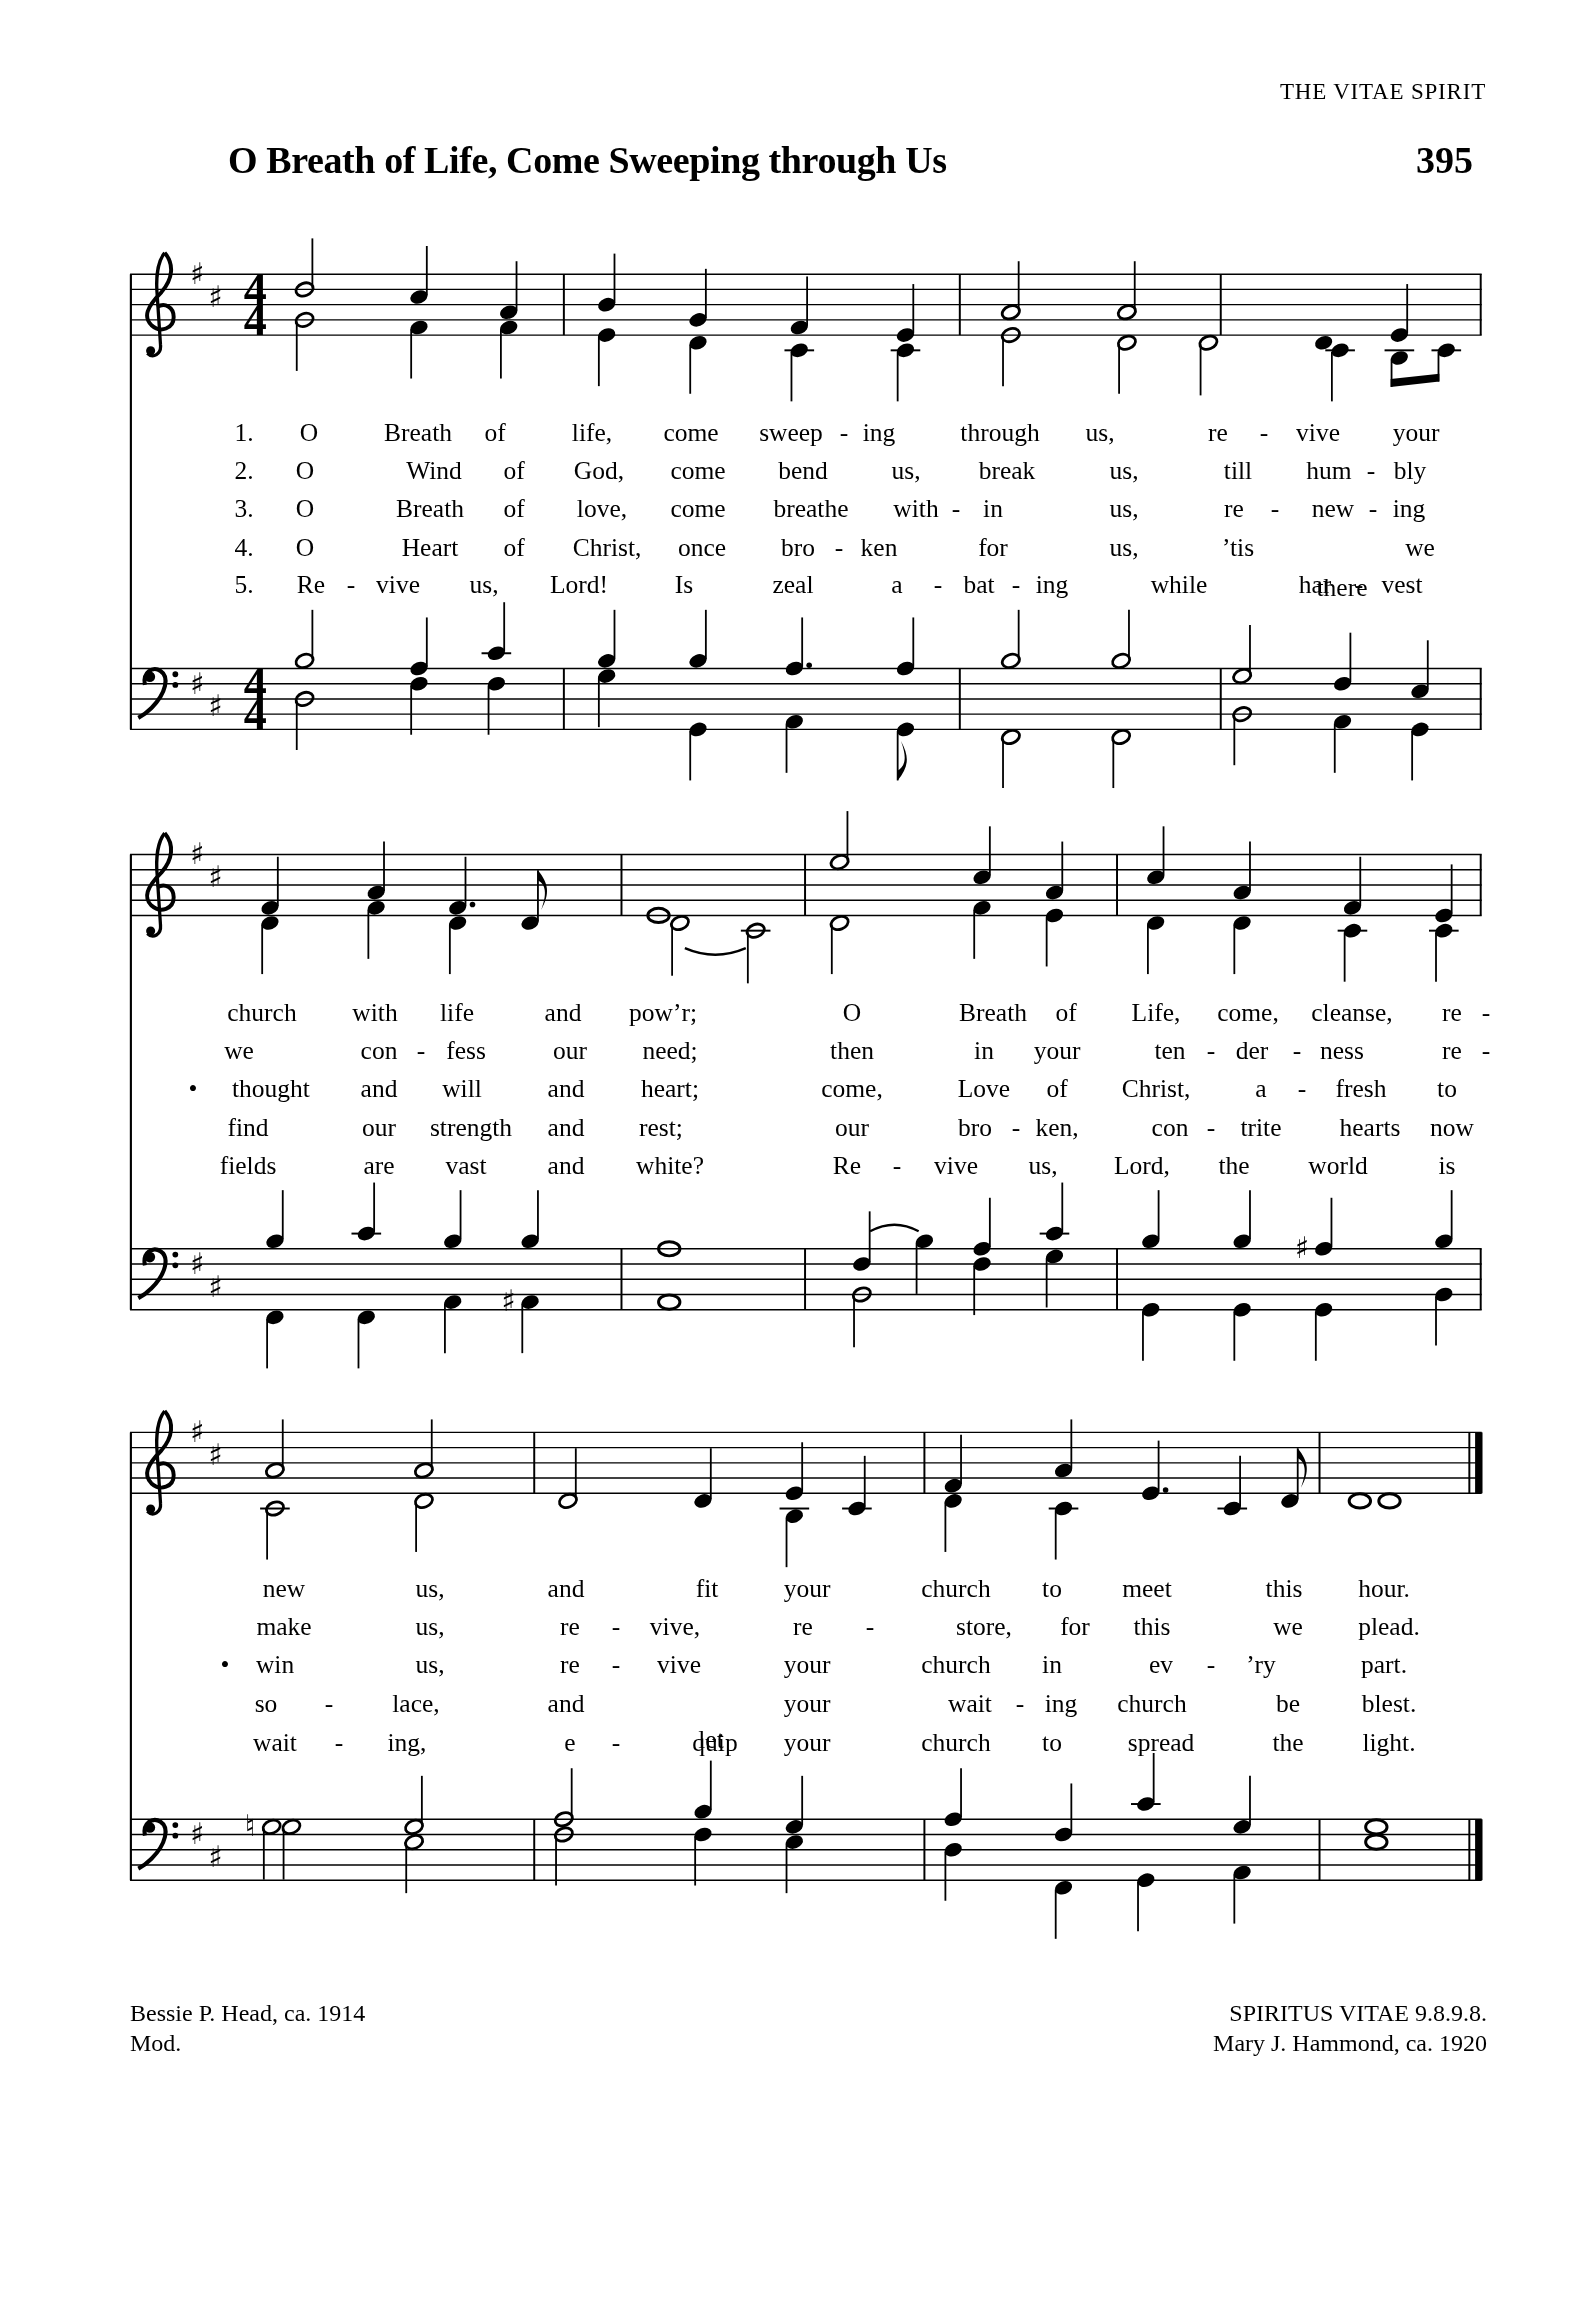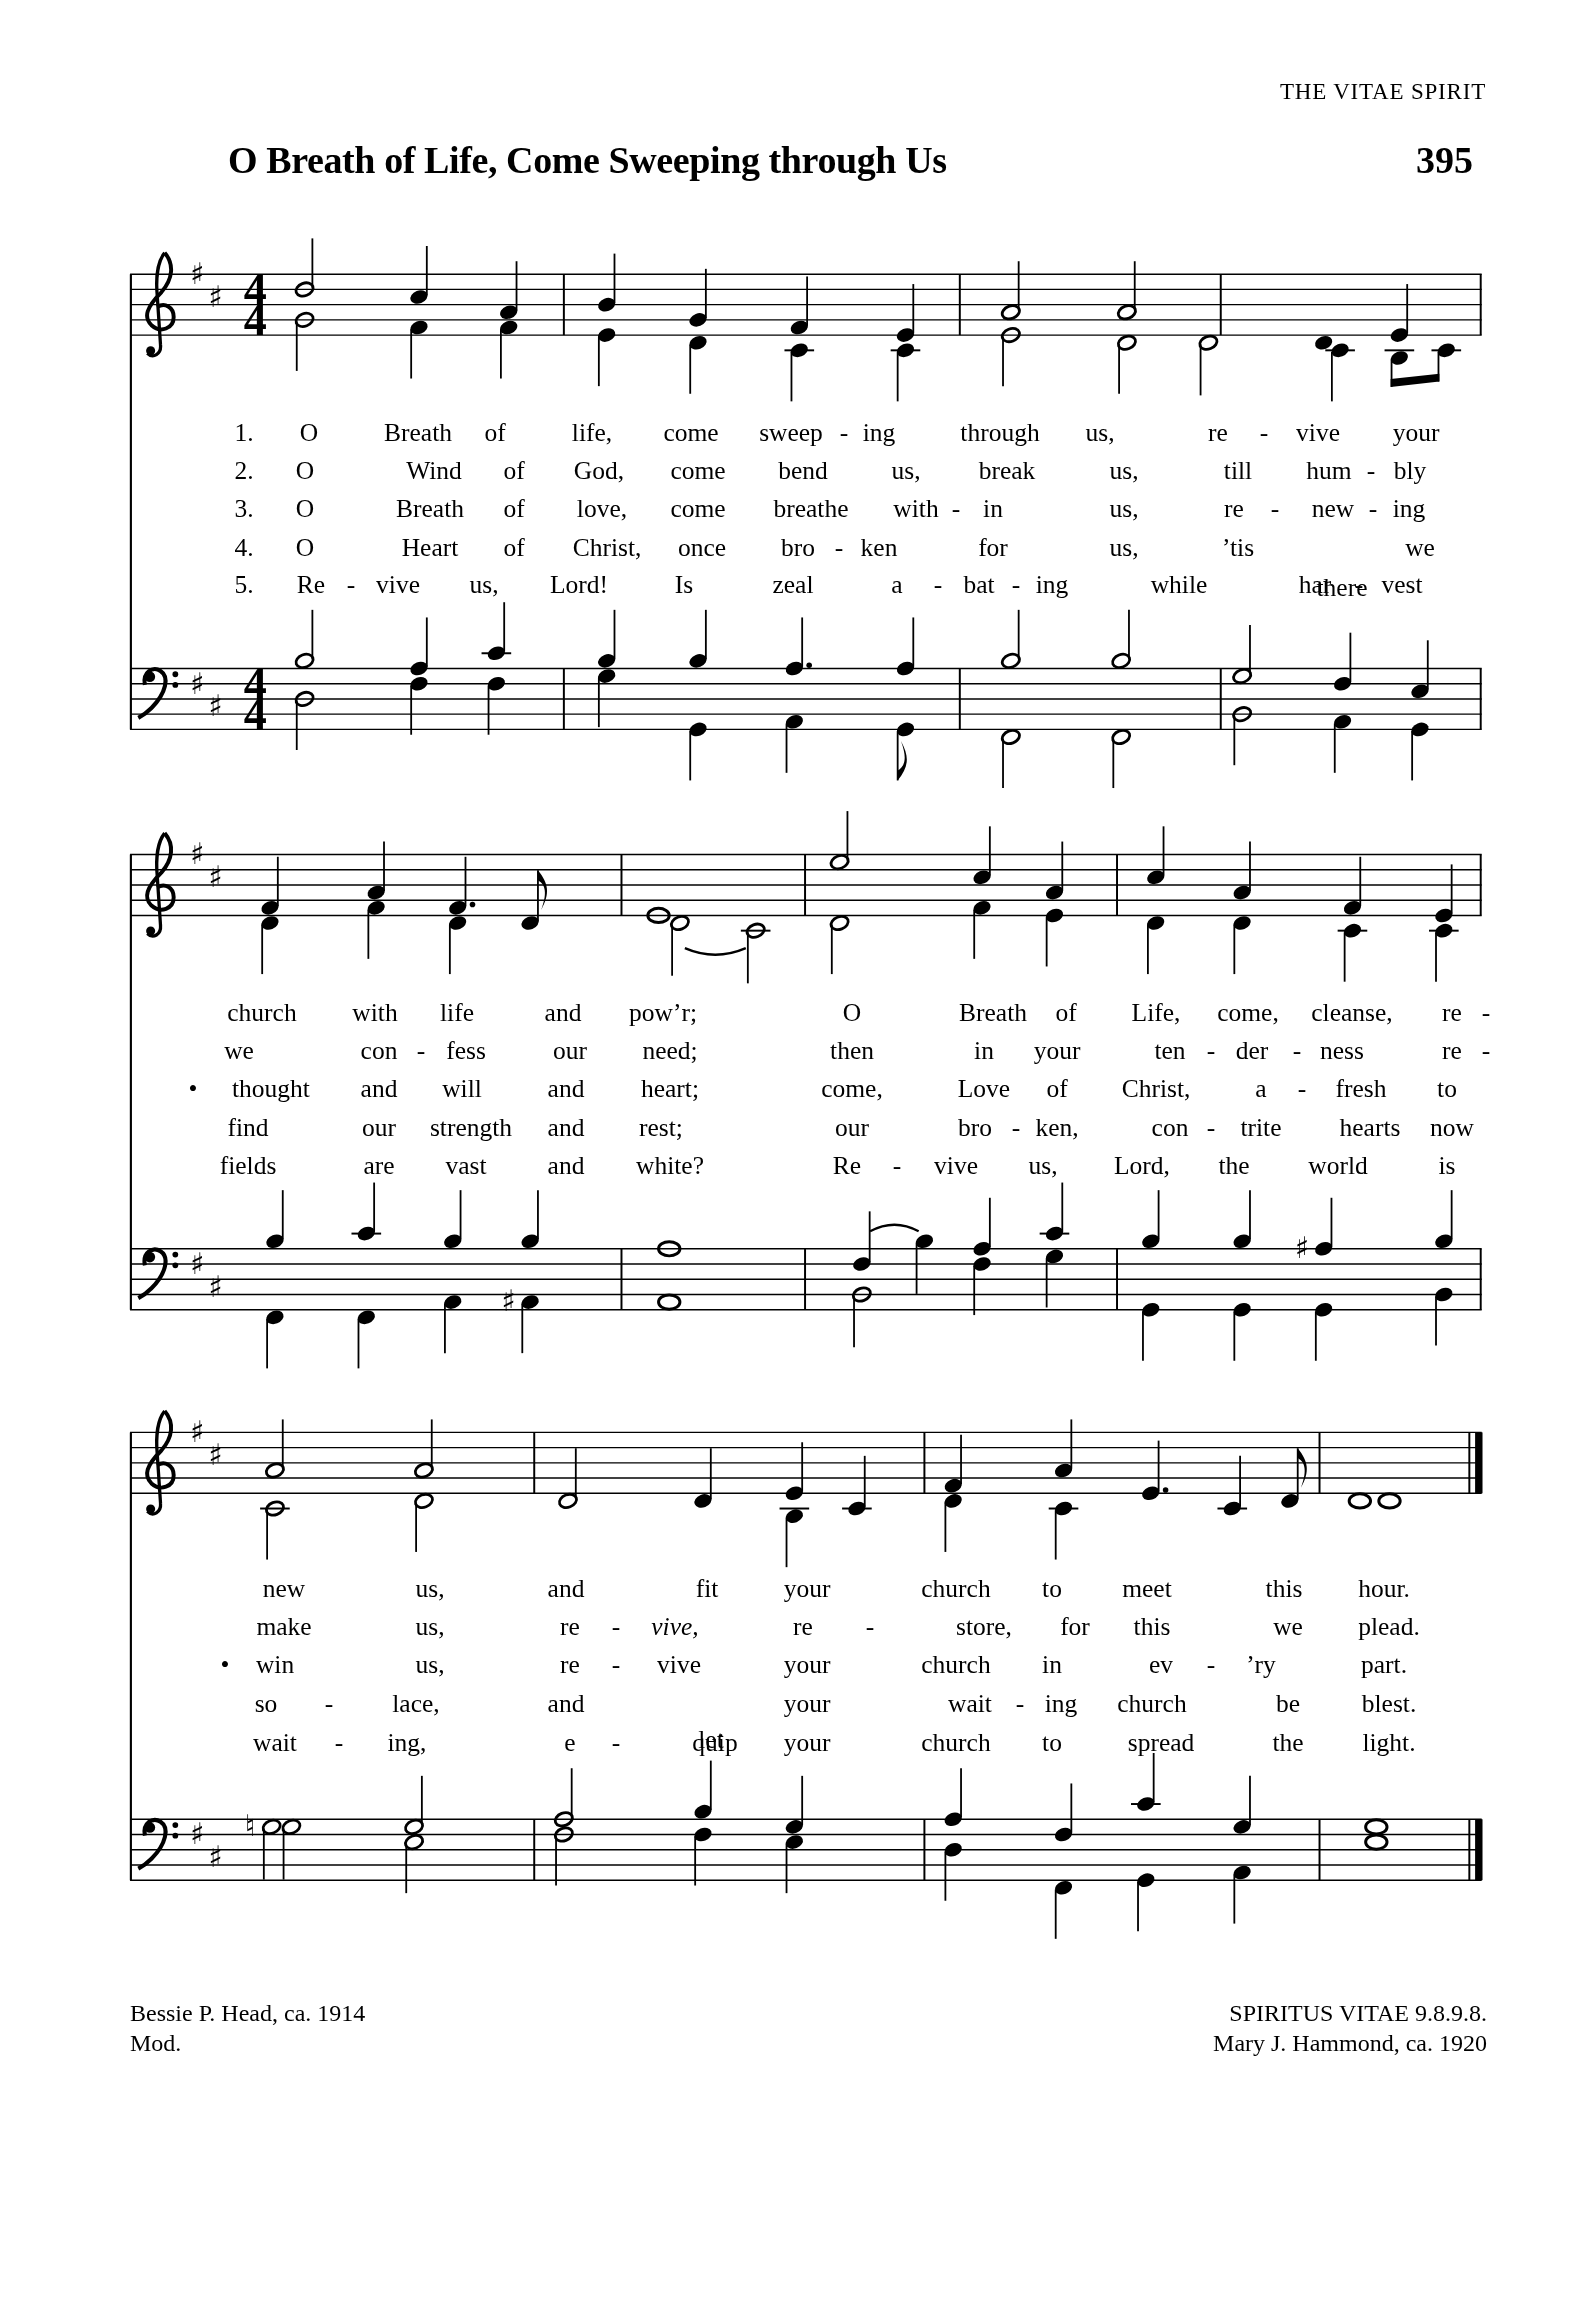--- a/index.html
+++ b/index.html
@@ -763,21 +763,21 @@
       <span class="tok" style="left: 807px; top: 1574px;">your</span>
       <span class="tok" style="left: 956px; top: 1574px;">church</span>
       <span class="tok" style="left: 1052px; top: 1574px;">to</span>
       <span class="tok" style="left: 1147px; top: 1574px;">meet</span>
       <span class="tok" style="left: 1284px; top: 1574px;">this</span>
       <span class="tok" style="left: 1384px; top: 1574px;">hour.</span>
       <span class="tok" style="left: 284px; top: 1612px;">make</span>
       <span class="tok" style="left: 430px; top: 1612px;">us,</span>
       <span class="tok" style="left: 570px; top: 1612px;">re</span>
       <span class="tok" style="left: 616px; top: 1612px;">-</span>
-      <span class="tok" style="left: 675px; top: 1612px; font-style: italic;">vive,</span>
+      <span class="tok" style="left: 675px; top: 1612px;">vive,</span>
       <span class="tok" style="left: 803px; top: 1612px;">re</span>
       <span class="tok" style="left: 870px; top: 1612px;">-</span>
       <span class="tok" style="left: 984px; top: 1612px;">store,</span>
       <span class="tok" style="left: 1075px; top: 1612px;">for</span>
       <span class="tok" style="left: 1152px; top: 1612px;">this</span>
       <span class="tok" style="left: 1288px; top: 1612px;">we</span>
       <span class="tok" style="left: 1389px; top: 1612px;">plead.</span>
       <span class="tok" style="left: 225px; top: 1650px;">•</span>
       <span class="tok" style="left: 275px; top: 1650px;">win</span>
       <span class="tok" style="left: 430px; top: 1650px;">us,</span>

